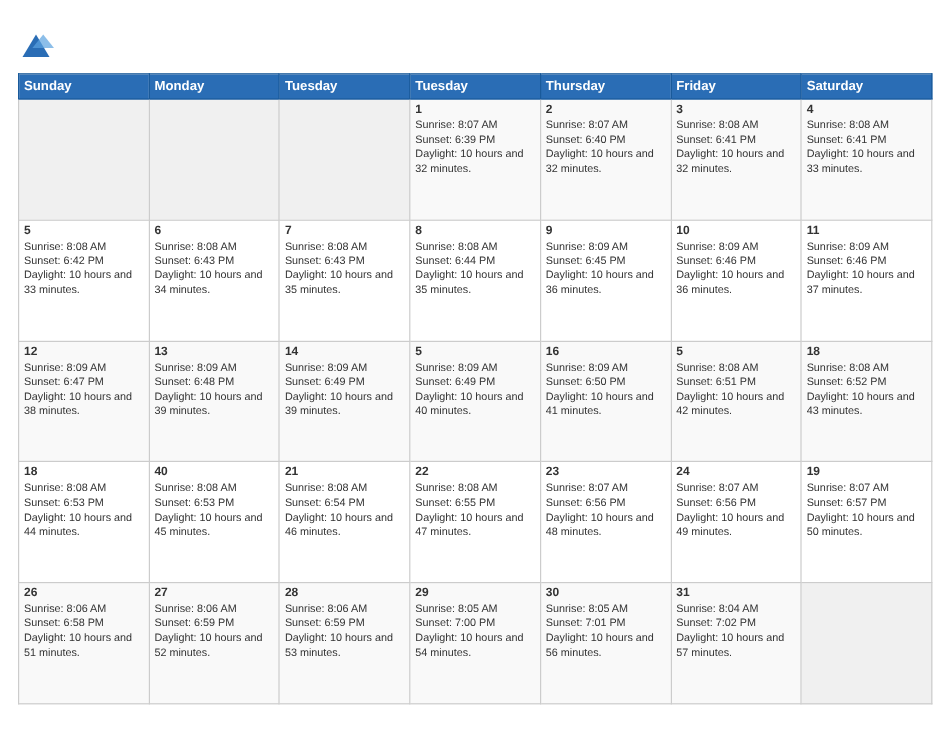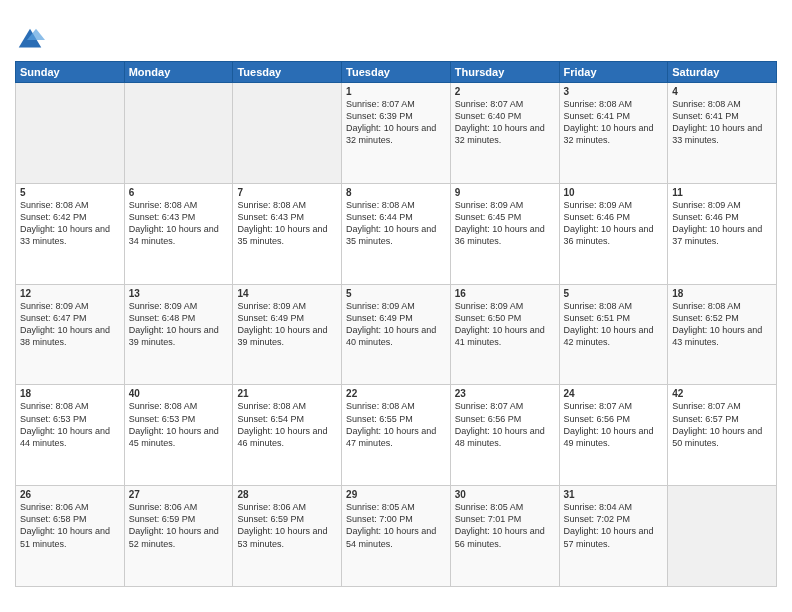--- a/index.html
+++ b/index.html
@@ -287,21 +287,21 @@
 Sunset: 6:56 PM
 Daylight: 10 hours and 48 minutes.</div>
           </td>
           <td>
             <span class="day-num">24</span>
             <div class="day-info" style="white-space: pre-line;">Sunrise: 8:07 AM
 Sunset: 6:56 PM
 Daylight: 10 hours and 49 minutes.</div>
           </td>
           <td>
-            <span class="day-num">42</span>
+            <span class="day-num">19</span>
             <div class="day-info" style="white-space: pre-line;">Sunrise: 8:07 AM
 Sunset: 6:57 PM
 Daylight: 10 hours and 50 minutes.</div>
           </td>
         </tr>
         <tr>
           <td>
             <span class="day-num">26</span>
             <div class="day-info" style="white-space: pre-line;">Sunrise: 8:06 AM
 Sunset: 6:58 PM

